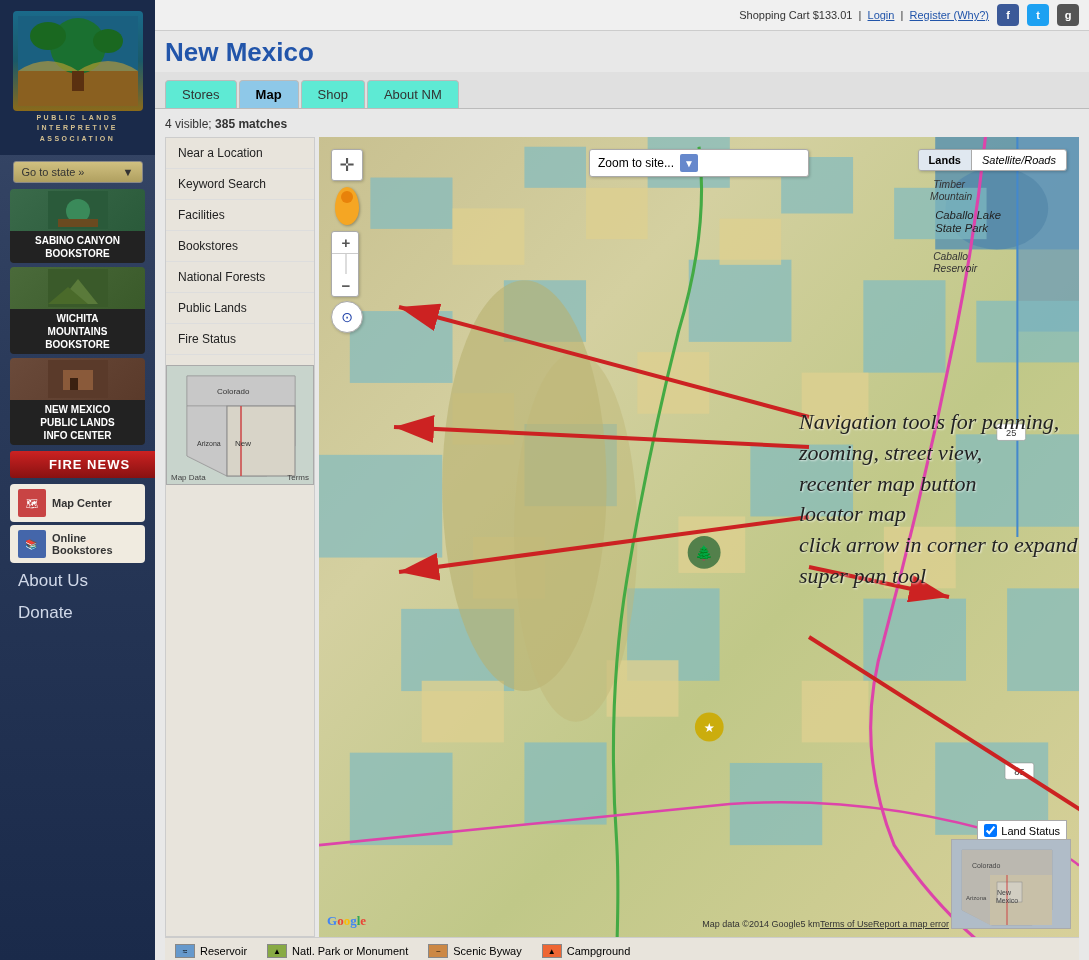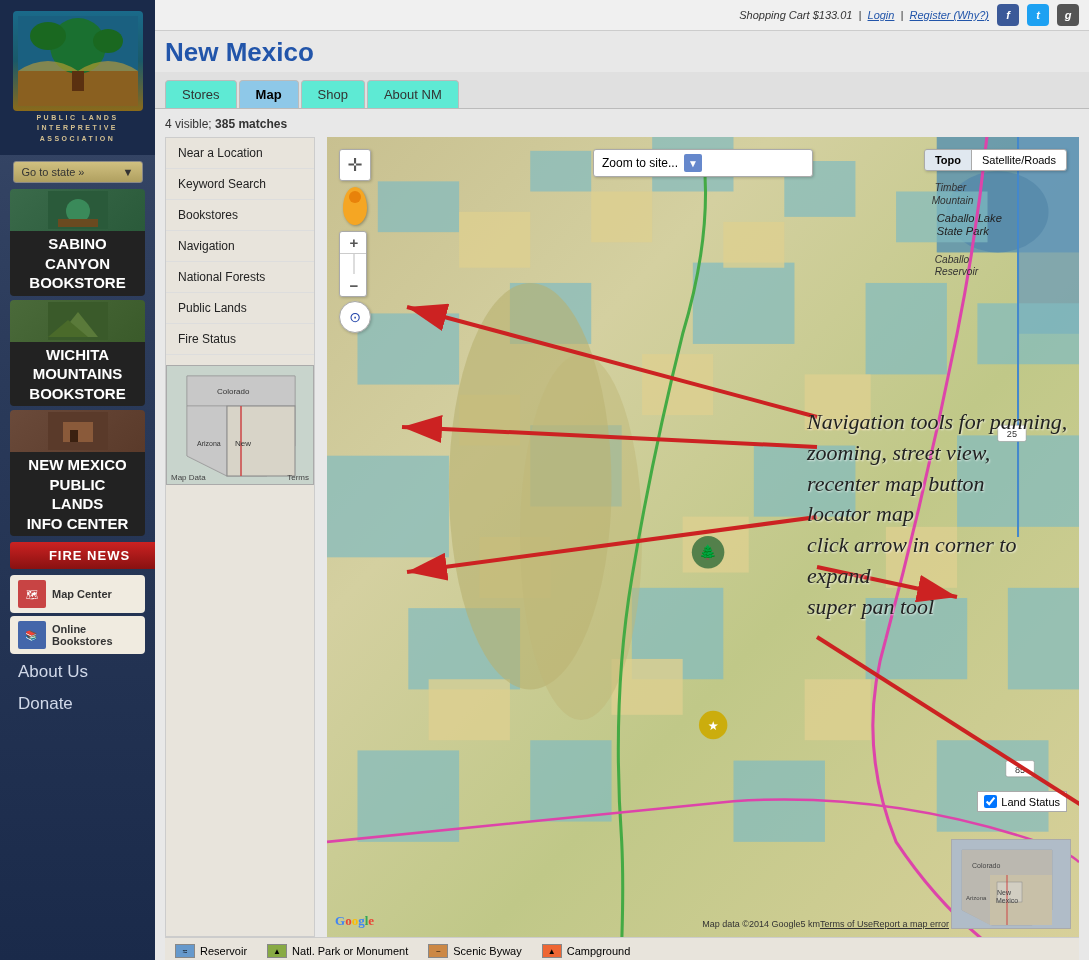--- a/index.html
+++ b/index.html
@@ -26,21 +26,21 @@
     .sidebar-store-card {
       width: 135px; margin: 4px auto; border-radius: 4px; overflow: hidden; cursor: pointer;
     }
     .store-card-img {
       width: 100%; height: 42px; display: flex; align-items: center; justify-content: center;
     }
     .store-card-sabino { background: linear-gradient(135deg, #3a6a4a, #2a5a3a); }
     .store-card-wichita { background: linear-gradient(135deg, #4a6a3a, #3a5a2a); }
     .store-card-nm { background: linear-gradient(135deg, #6a4a3a, #5a3a2a); }
     .store-card-label {
-      background: #222; color: white; font-size: 15px; font-weight: bold; text-align: center; padding: 3px 12px; line-height: 1.3;
+      background: #222; color: white; font-size: 10px; font-weight: bold; text-align: center; padding: 3px 12px; line-height: 1.3;
     }
     .fire-news-btn {
       width: 159px; margin: 4px auto; display: block; background: linear-gradient(180deg, #cc2222, #881111); color: white; font-weight: bold; font-size: 13px; text-align: center; padding: 6px 0; border-radius: 3px; cursor: pointer; letter-spacing: 1px;
     }
     .sidebar-icon-btn {
       width: 135px; margin: 4px auto; background: #f0ebe0; border-radius: 4px; overflow: hidden; display: flex; align-items: center; padding: 5px 8px; cursor: pointer; gap: 6px;
     }
     .sidebar-icon-sq { width: 28px; height: 28px; background: #c84444; border-radius: 2px; flex-shrink: 0; display: flex; align-items: center; justify-content: center; color: white; font-size: 10px; }
     .sidebar-icon-sq.blue { background: #4466aa; }
     .sidebar-icon-label { font-size: 11px; font-weight: bold; color: #333; }
@@ -51,40 +51,40 @@
     
     #main {
       position: absolute; left: 155px; top: 0; right: 0; min-height: 960px; background: #e8e8e8;
     }
     #top-bar {
       background: #f0f0f0; border-bottom: 1px solid #ccc; padding: 4px 10px; display: flex; justify-content: space-between; align-items: center;
     }
     #page-title {
       font-size: 26px; font-weight: bold; color: #2255aa; padding: 6px 10px 4px;
     }
-    #top-right { display: flex; align-items: center; gap: 8px; font-size: 11px; color: #333; font-style: italic; }
+    #top-right { display: flex; align-items: center; gap: 8px; font-size: 11px; color: #333; }
     .social-icon { width: 22px; height: 22px; border-radius: 4px; display: inline-flex; align-items: center; justify-content: center; color: white; font-weight: bold; font-size: 11px; cursor: pointer; }
     .social-fb { background: #3b5998; }
     .social-tw { background: #1da1f2; }
     .social-gp { background: #555; }
 
     #tabs-bar {
       padding: 8px 10px 0; display: flex; gap: 2px; background: #e0e0e0; border-bottom: 1px solid #bbb;
     }
     .tab {
       padding: 6px 16px; border-radius: 4px 4px 0 0; cursor: pointer; font-size: 13px; border: 1px solid #bbb; border-bottom: none;
     }
     .tab.active { background: #8ec8e8; color: #000; font-weight: bold; }
     .tab.inactive { background: #5eead4; color: #333; }
 
     #content-area { padding: 8px 10px; }
     #match-info { font-size: 12px; color: #333; margin-bottom: 6px; }
     #match-info b { font-weight: bold; }
 
-    #map-container { display: flex; gap: 12px; position: relative; }
+    #map-container { display: flex; gap: 4px; position: relative; }
 
     
     #filter-panel {
       width: 150px; flex-shrink: 0; background: #e8e4dc; border: 1px solid #ccc;
     }
     .filter-item {
       padding: 8px 12px; border-bottom: 1px solid #ddd; cursor: pointer; font-size: 12px; color: #222; background: #e8e4dc;
     }
 
     
@@ -122,40 +122,40 @@
     .zoom-dropdown-arrow { width: 18px; height: 18px; background: #6688cc; border-radius: 2px; display: flex; align-items: center; justify-content: center; color: white; font-size: 10px; }
 
     
     #map-type-btns {
       position: absolute; top: 12px; right: 12px; z-index: 10; display: flex; gap: 0;
       border: 1px solid #aaa; border-radius: 3px; overflow: hidden; box-shadow: 1px 1px 3px rgba(0,0,0,0.2);
     }
     .map-type-btn {
       padding: 4px 10px; background: white; cursor: pointer; font-size: 11px; border-right: 1px solid #aaa;
     }
-    .map-type-btn:last-child { border-right: none; }
+    .map-type-btn:last-child { border-right: none; font-style: italic; }
     .map-type-btn.active { background: #e0e8f0; font-weight: bold; }
 
     
     #map-annotation {
       position: absolute; inset: 0; pointer-events: none; z-index: 20;
     }
 
     
     #locator-map {
       position: absolute; bottom: 8px; right: 8px; width: 120px; height: 90px;
       background: #d0d8e0; border: 1px solid #aaa; z-index: 10;
     }
     .locator-inner {
       width: 100%; height: 100%; position: relative; overflow: hidden;
     }
 
     
     #land-status-box {
-      position: absolute; bottom: 125px; right: 12px; z-index: 10;
+      position: absolute; bottom: 96px; right: 12px; z-index: 10;
       background: white; border: 1px solid #aaa; padding: 3px 6px; font-size: 11px; display: flex; align-items: center; gap: 4px; cursor: pointer;
     }
 
     
     #google-logo {
       position: absolute; bottom: 8px; left: 8px; z-index: 10; color: #888; font-size: 13px; font-family: serif;
     }
     #map-footer {
       position: absolute; bottom: 8px; left: 60px; right: 130px; z-index: 10; font-size: 9px; color: #333; display: flex; justify-content: flex-end; align-items: flex-end;
     }
@@ -289,22 +289,22 @@
   <div id="content-area">
     <div id="match-info">
       4 visible; <b>385 matches</b>
     </div>
 
     <div id="map-container">
 
       <div id="filter-panel">
         <div class="filter-item">Near a Location</div>
         <div class="filter-item">Keyword Search</div>
+        <div class="filter-item">Facilities</div>
         <div class="filter-item">Bookstores</div>
-        <div class="filter-item">Navigation</div>
         <div class="filter-item">National Forests</div>
         <div class="filter-item">Public Lands</div>
         <div class="filter-item">Fire Status</div>
 
         <div style="margin-top: 10px; width: 148px; height: 120px; background: #c8d0d8; border: 1px solid #aaa; position: relative; overflow: hidden;">
           <svg width="148" height="120" viewBox="0 0 148 120">
             <rect width="148" height="120" fill="#c8d4cc"></rect>
 
             <polygon points="20,10 128,10 128,80 100,110 60,110 20,90" fill="#d8dcd8" stroke="#aaa" stroke-width="1"></polygon>
 
@@ -452,21 +452,21 @@
 
           <div class="map-ctrl-recenter">⊙</div>
         </div>
 
         <div id="zoom-to-site">
           <span>Zoom to site...</span>
           <div class="zoom-dropdown-arrow">▼</div>
         </div>
 
         <div id="map-type-btns">
-          <div class="map-type-btn active">Topo</div>
+          <div class="map-type-btn active">Lands</div>
           <div class="map-type-btn">Satellite/Roads</div>
         </div>
 
         <div id="map-annotation">
           <svg id="arrows-svg">
 
             <defs>
               <marker id="arrowhead" markerWidth="10" markerHeight="7" refX="10" refY="3.5" orient="auto">
                 <polygon points="0 0, 10 3.5, 0 7" fill="#cc2222"></polygon>
               </marker>

